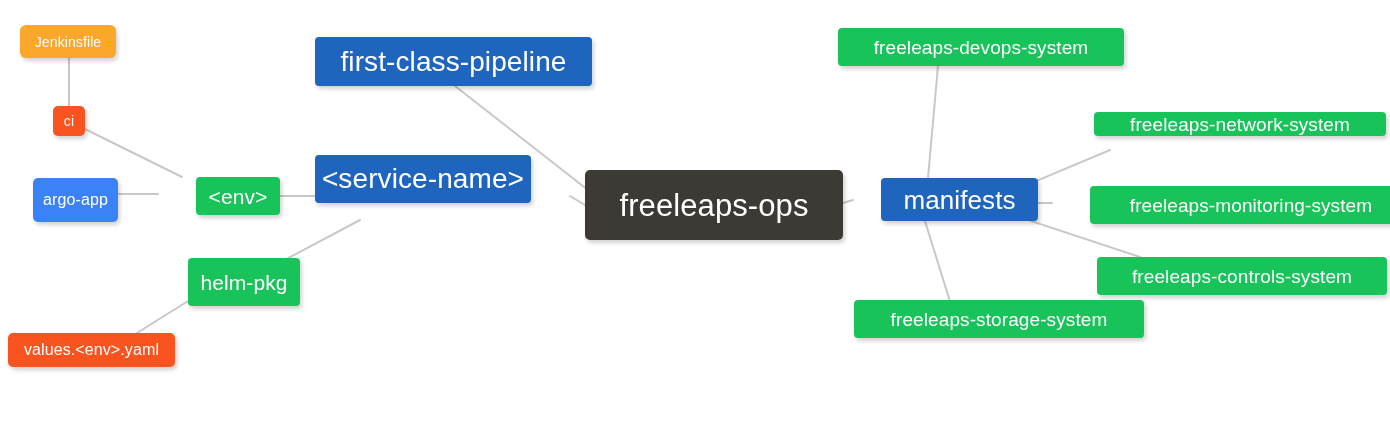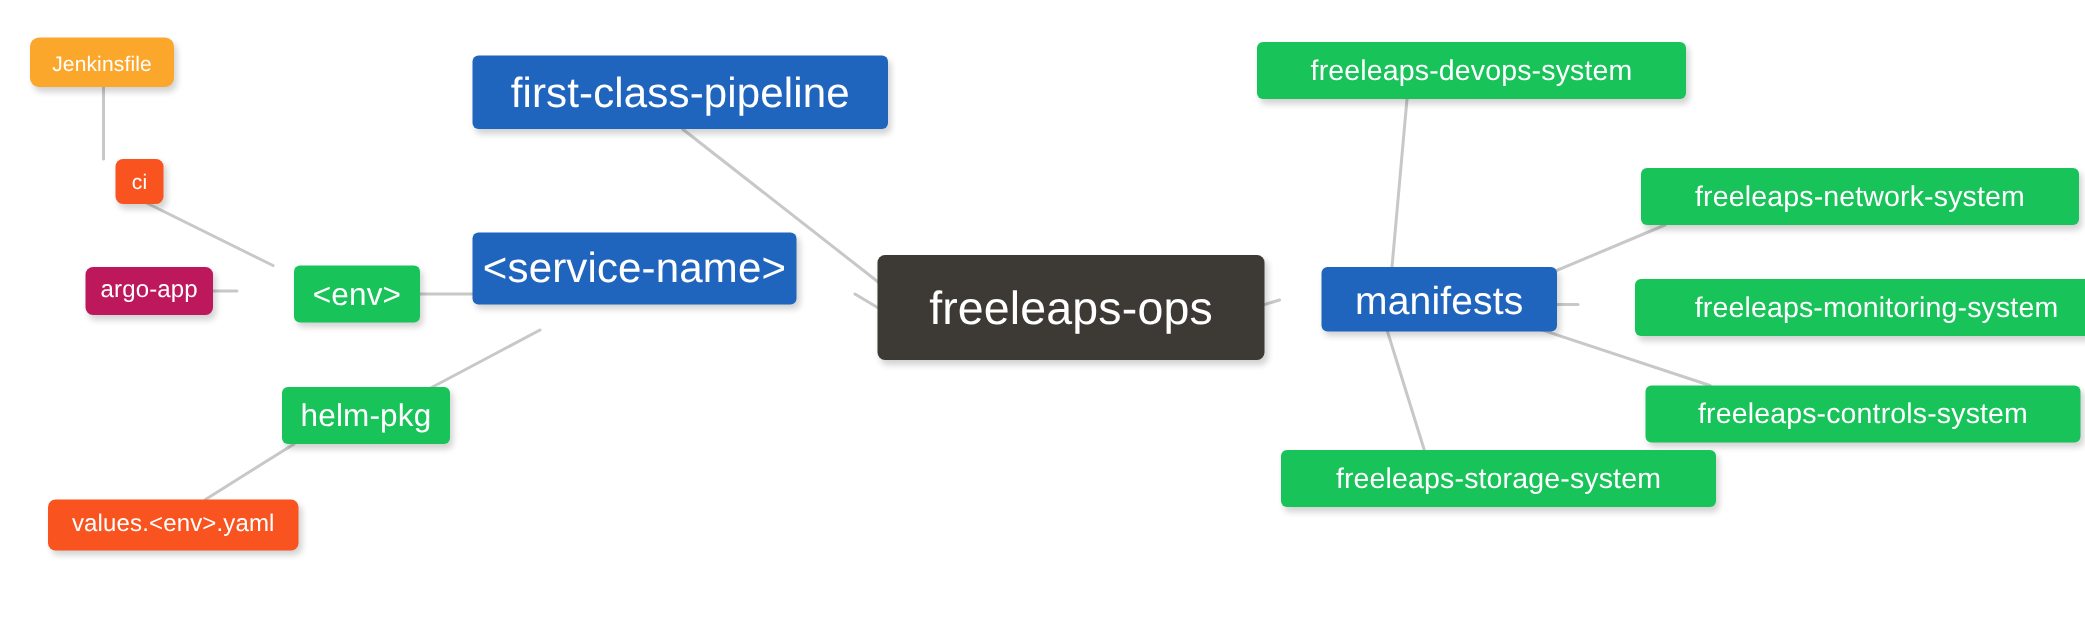--- a/index.html
+++ b/index.html
@@ -39,21 +39,21 @@
     line-height: 1;
     letter-spacing: 0.1px;
     box-shadow: 2px 3px 4px rgba(0,0,0,0.18);
     user-select: none;
     z-index: 2;
   }
   .node-root      { background: #3d3935; border-radius: 5px; }
   .node-blue      { background: #2065bd; }
   .node-green     { background: #18c35a; margin-left: 38px; }
   .node-orange    { background: #faa72c; border-radius: 6px; }
-  .node-red       { background: #f9531f; border-radius: 5px; margin-left: 24px; }
+  .node-red       { background: #f9531f; border-radius: 5px; }
 
   .sz-root   { font-size: 31px; }
   .sz-xl     { font-size: 28px; }
   .sz-lg     { font-size: 26px; }
   .sz-md     { font-size: 21px; }
   .sz-sm     { font-size: 19px; }
   .sz-xs     { font-size: 16px; }
   .sz-xxs    { font-size: 14px; }
 </style>
 </head>
@@ -85,39 +85,39 @@
       </div>
       <div class="node node-blue sz-xl" style="left: 315px; top: 155px; width: 216px; height: 48px; background: rgb(32, 101, 189);">
         <span>&lt;service-name&gt;</span>
       </div>
       <div class="node node-blue sz-lg" style="left: 881px; top: 178px; width: 157px; height: 43px; background: rgb(32, 101, 189);">
         <span>manifests</span>
       </div>
       <div class="node node-green sz-md" style="left: 158px; top: 177px; width: 84px; height: 38px; background: rgb(24, 195, 90);">
         <span>&lt;env&gt;</span>
       </div>
-      <div class="node node-green sz-md" style="left: 150px; top: 258px; width: 112px; height: 38px; background: rgb(24, 195, 90);">
+      <div class="node node-green sz-md" style="left: 150px; top: 258px; width: 112px; height: 48px; background: rgb(24, 195, 90);">
         <span>helm-pkg</span>
       </div>
       <div class="node node-orange sz-xxs" style="left: 20px; top: 25px; width: 96px; height: 33px; background: rgb(250, 167, 44);">
         <span>Jenkinsfile</span>
       </div>
       <div class="node node-red sz-xxs" style="left: 53px; top: 106px; width: 32px; height: 30px; background: rgb(249, 83, 31);">
         <span>ci</span>
       </div>
-      <div class="node node-red sz-xs" style="left: 33px; top: 178px; width: 85px; height: 32px; background: #be185d;">
+      <div class="node node-red sz-xs" style="left: 33px; top: 178px; width: 85px; height: 44px; background: #3b82f6;">
         <span>argo-app</span>
       </div>
       <div class="node node-red sz-xs" style="left: 8px; top: 333px; width: 167px; height: 34px; background: rgb(249, 83, 31); text-align: right;">
         <span>values.&lt;env&gt;.yaml</span>
       </div>
       <div class="node node-green sz-sm" style="left: 800px; top: 28px; width: 286px; height: 38px; background: rgb(24, 195, 90);">
         <span>freeleaps-devops-system</span>
       </div>
-      <div class="node node-green sz-sm" style="left: 1056px; top: 112px; width: 292px; height: 38px; background: rgb(24, 195, 90); justify-content: center;">
+      <div class="node node-green sz-sm" style="left: 1056px; top: 112px; width: 292px; height: 24px; background: rgb(24, 195, 90); justify-content: center;">
         <span>freeleaps-network-system</span>
       </div>
       <div class="node node-green sz-sm" style="left: 1052px; top: 186px; width: 322px; height: 38px; background: rgb(24, 195, 90);">
         <span>freeleaps-monitoring-system</span>
       </div>
       <div class="node node-green sz-sm" style="left: 1059px; top: 257px; width: 290px; height: 38px; background: rgb(24, 195, 90);">
         <span>freeleaps-controls-system</span>
       </div>
       <div class="node node-green sz-sm" style="left: 816px; top: 300px; width: 290px; height: 38px; background: rgb(24, 195, 90);">
         <span>freeleaps-storage-system</span>

